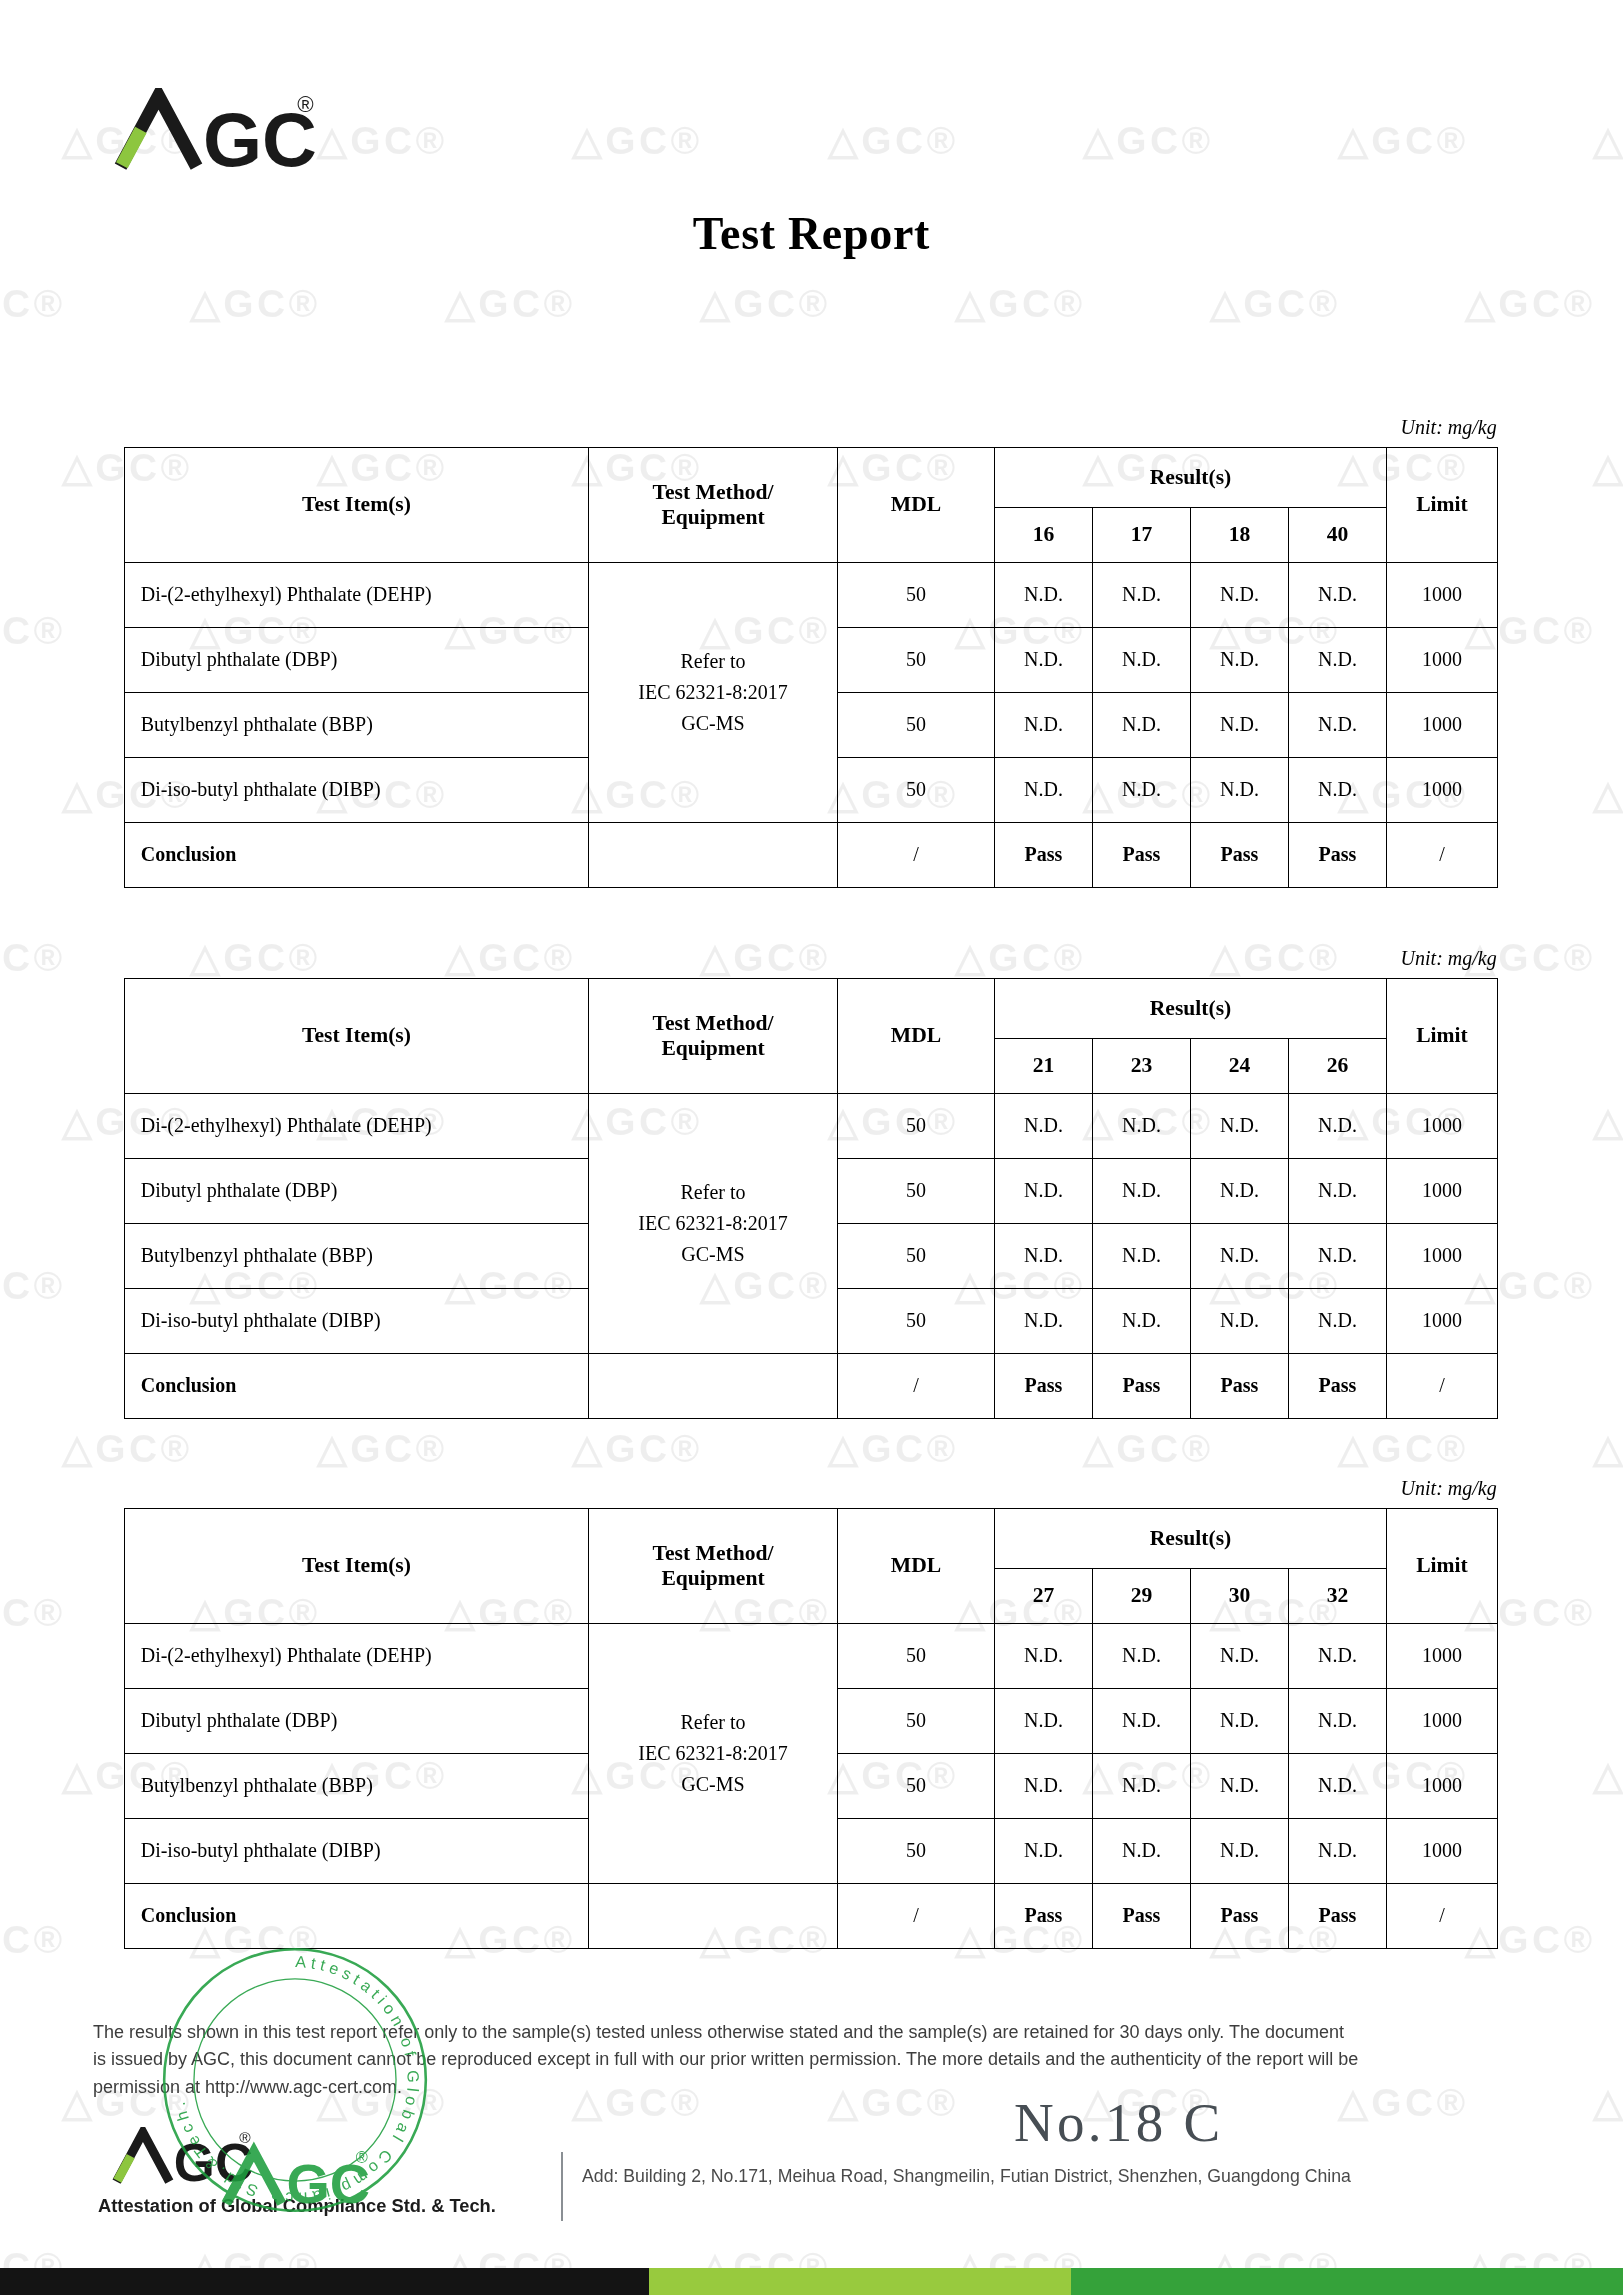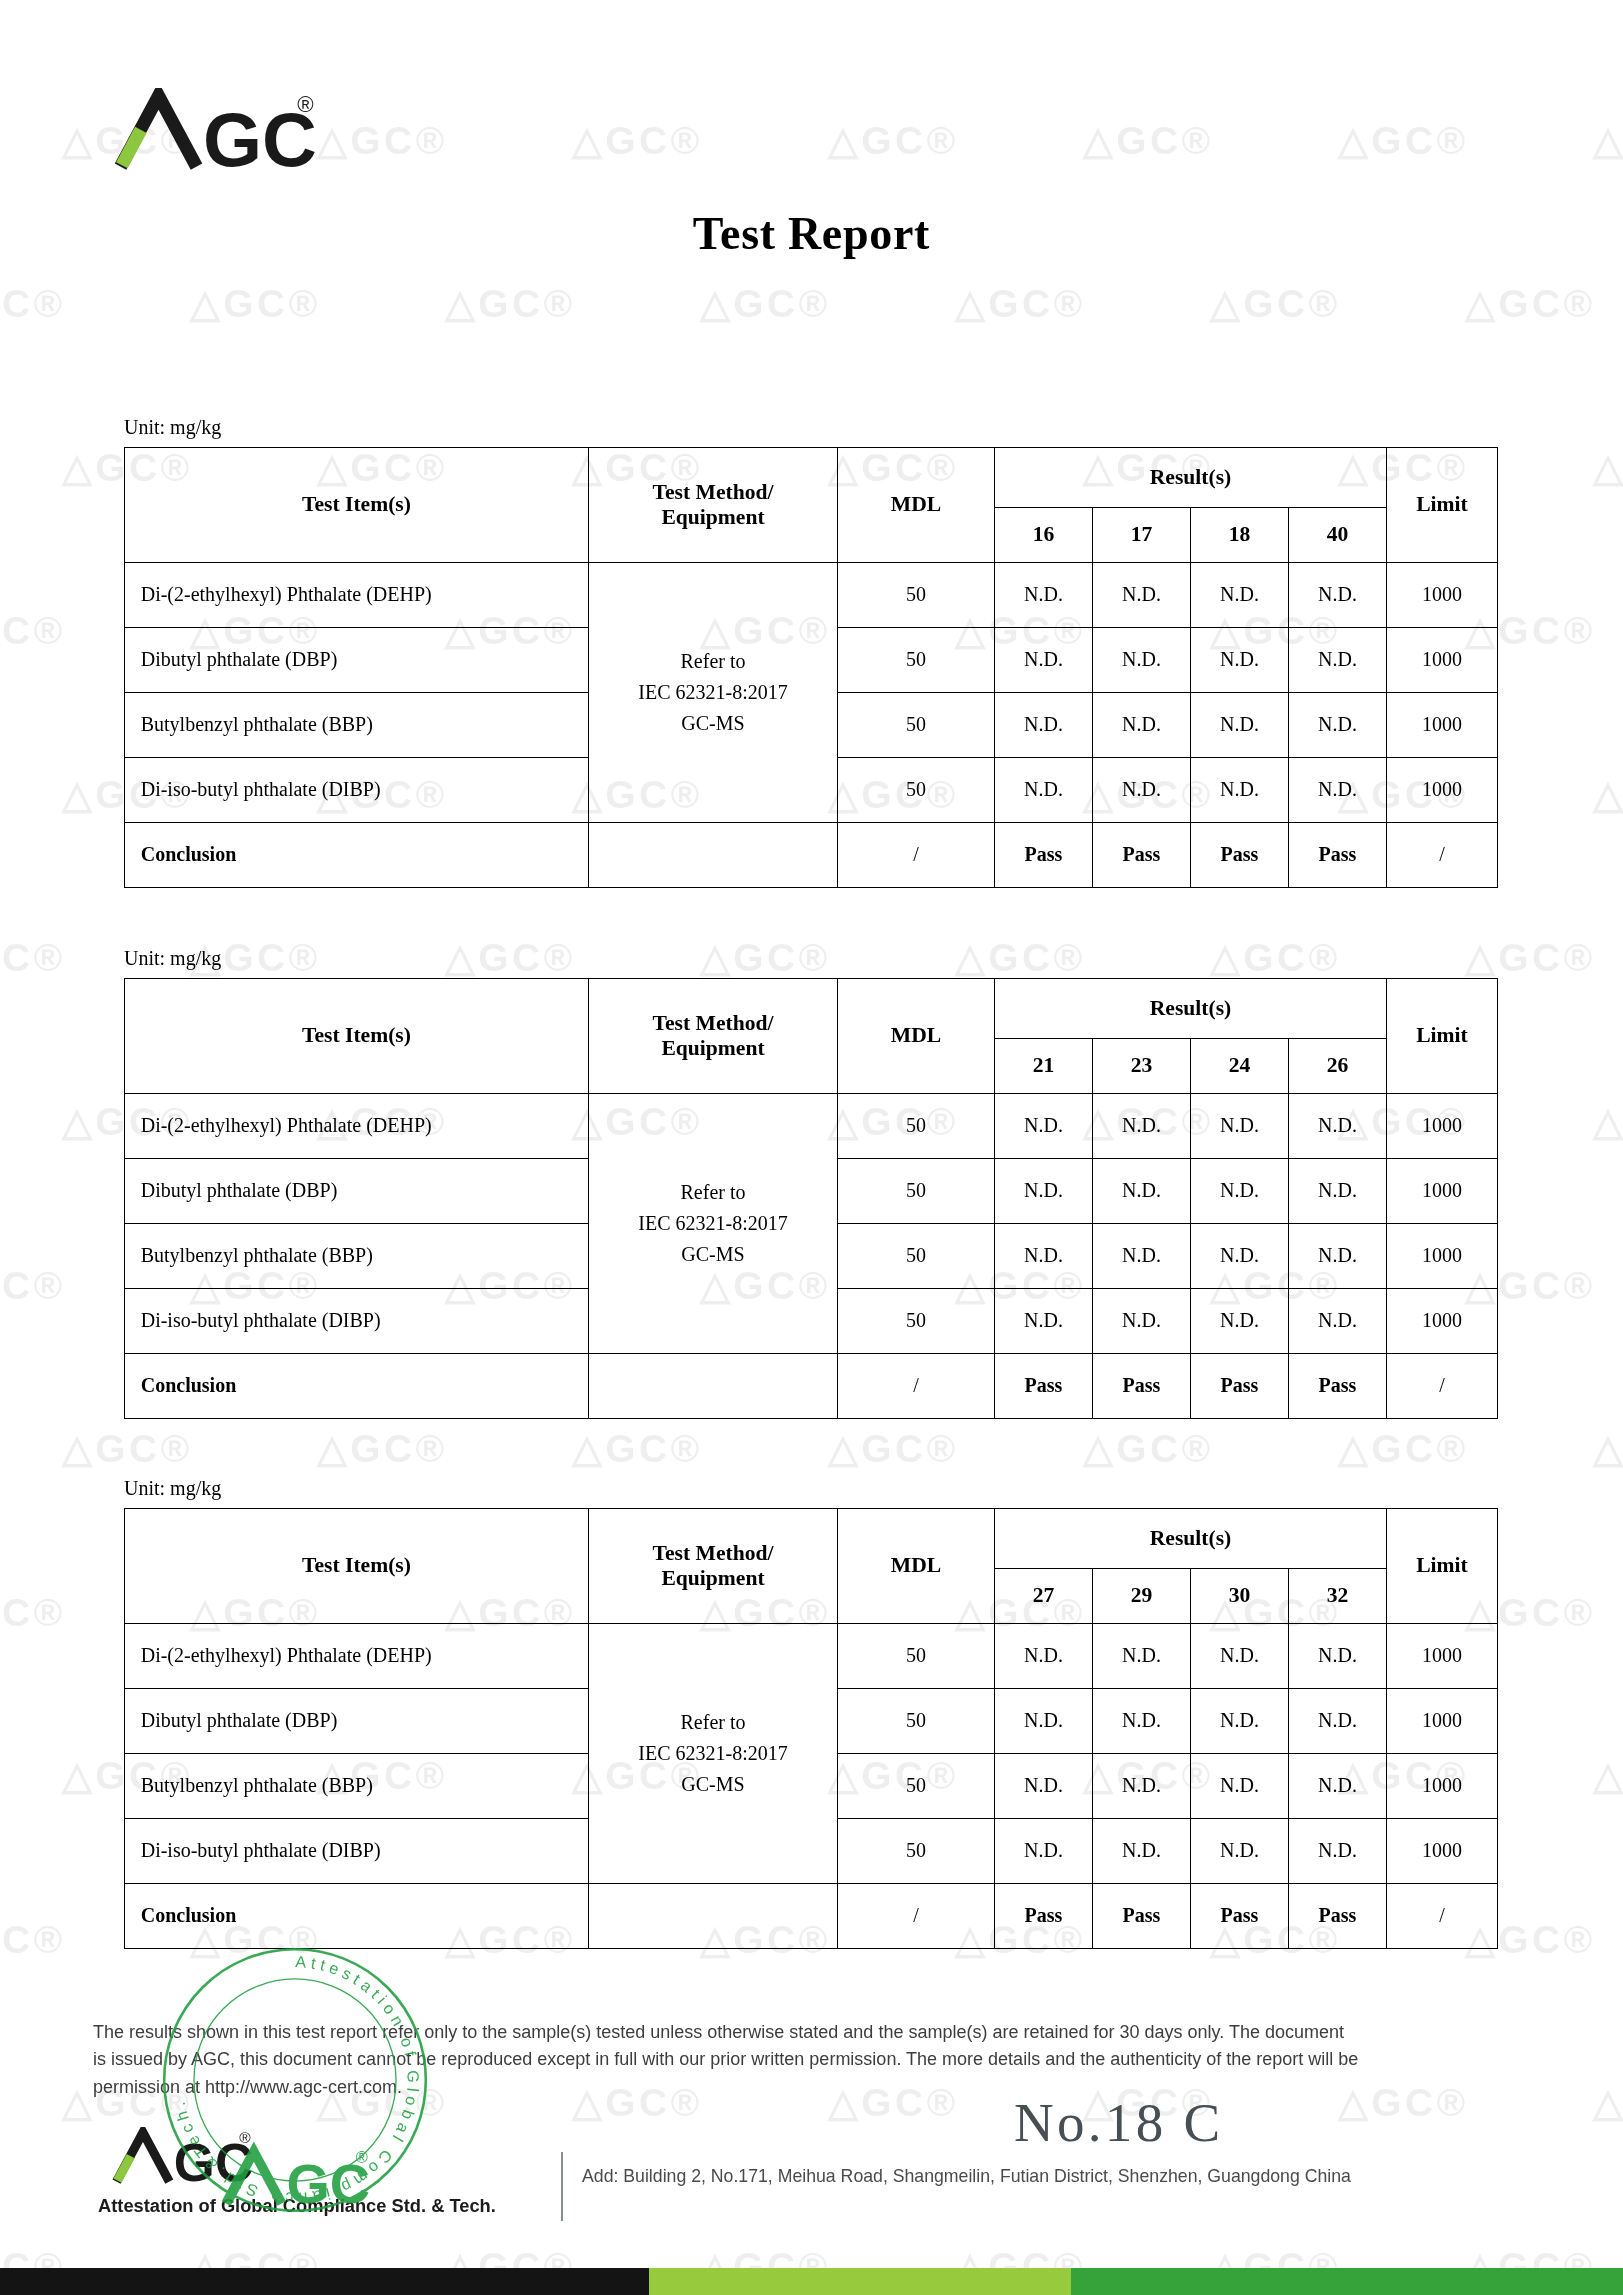--- a/index.html
+++ b/index.html
@@ -15,21 +15,21 @@
   .logo{position:absolute;left:114px;top:88px;z-index:1;}
   .doc-title{position:absolute;left:0;top:207px;width:100%;text-align:center;margin:0;
              font-size:46px;font-weight:bold;letter-spacing:0.7px;z-index:1;}
   .report-line{position:absolute;left:0;top:322px;width:100%;font-size:24px;z-index:1;height:33px;}
   .report-no{position:absolute;left:152px;font-weight:bold;}
   .report-date{position:absolute;left:797px;}
 
   
   .table-block{position:absolute;left:124px;width:1374px;z-index:1;}
   .tb0{top:416px}.tb1{top:947px}.tb2{top:1477px}
-  .unit-label{font-size:20px;margin:0 1.3px 7.9px 0;}
+  .unit-label{text-align:right;font-size:20px;margin:0 1.3px 7.9px 0;font-style:italic;}
   .report-table{border-collapse:collapse;table-layout:fixed;width:1374px;background:transparent;}
   .report-table td{border:1.6px solid #000;text-align:center;vertical-align:middle;
                    font-size:20px;padding:0 6.5px;box-sizing:border-box;}
   .report-table td.b{font-weight:bold;}
   .report-table .hrow td,.report-table .hrow2 td{font-size:21.6px;}
   .report-table td.item{text-align:left;padding-left:15.7px;}
   .report-table td.method div{line-height:1.55;}
   tr.hrow{height:60px;} tr.hrow2{height:55px;} tr.drow{height:65px;} tr.crow{height:65px;}
 
   

